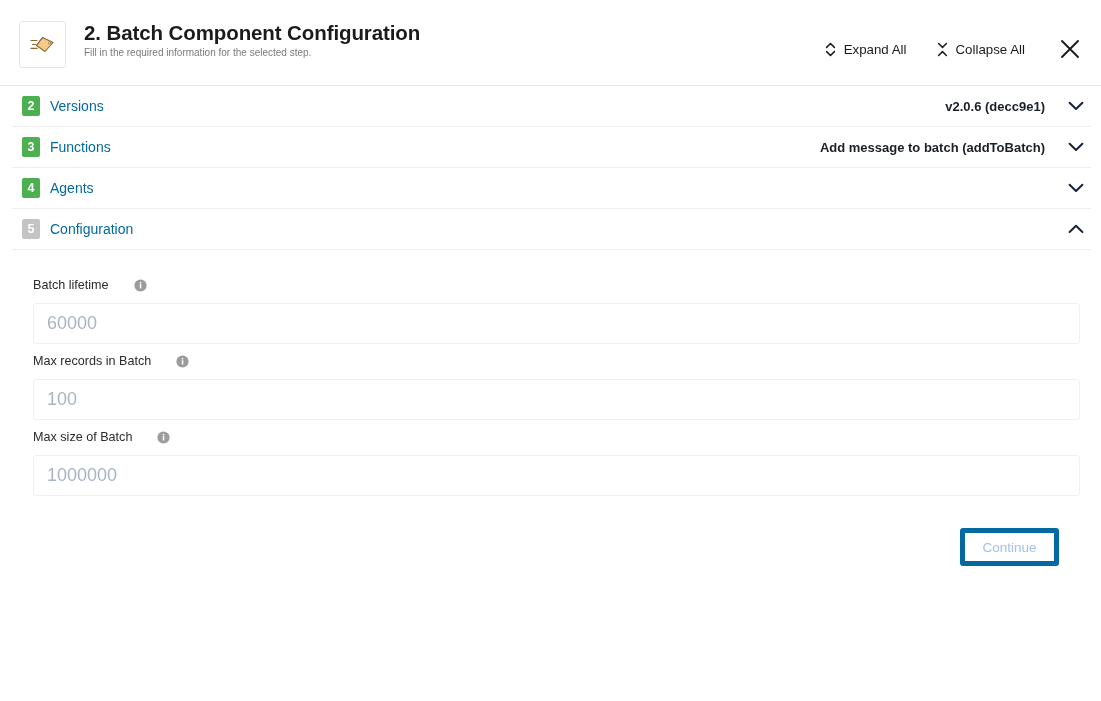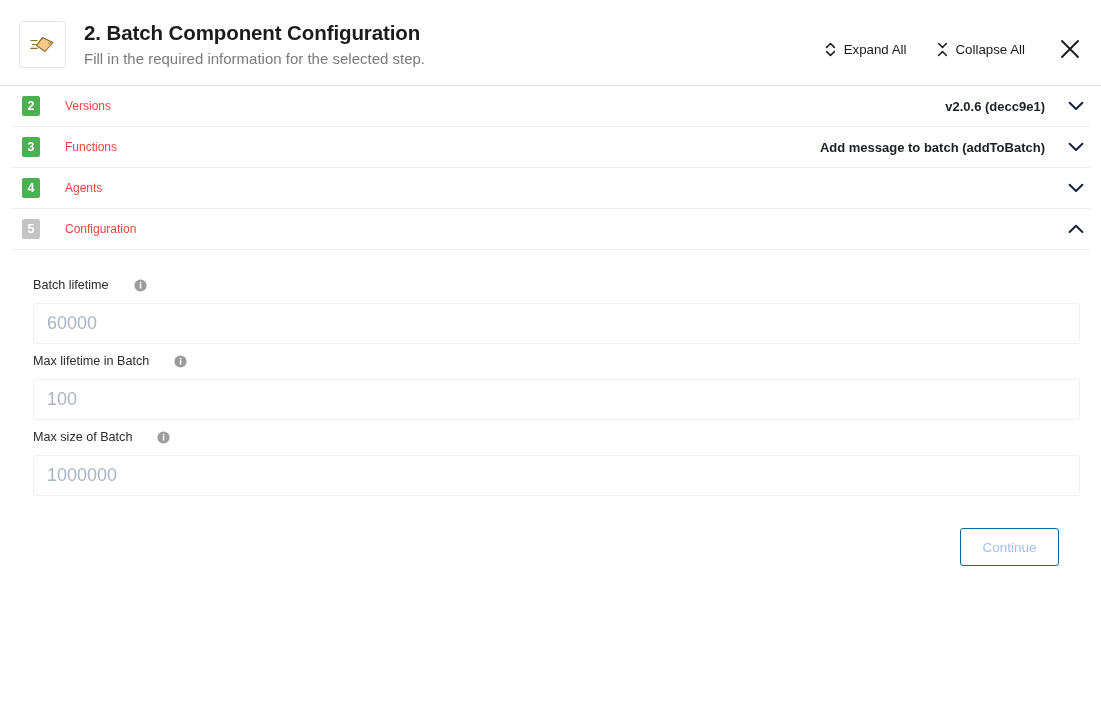--- a/index.html
+++ b/index.html
@@ -42,24 +42,23 @@
     padding-top: 0px;
   }
   .header-title {
     font-size: 20.5px;
     font-weight: bold;
     color: #1b1b1b;
     line-height: 25px;
     letter-spacing: -0.1px;
   }
   .header-sub {
-    font-size: 15px;
+    font-size: 10px;
     color: #7b7b7b;
     line-height: 16px;
-    margin-top: 6px;
   }
   .header-actions {
     display: flex;
     align-items: center;
     gap: 0px;
     margin-top: 16px;
     flex: 0 0 auto;
   }
   .hdr-btn {
     display: flex;
@@ -103,23 +102,23 @@
     color: #ffffff;
     font-size: 12.5px;
     font-weight: bold;
     display: flex; align-items: center; justify-content: center;
     flex: 0 0 auto;
     margin-left: 10px;
   }
   .badge.green { background: #4caf50; }
   .badge.gray  { background: #c4c4c4; }
   .acc-label {
-    margin-left: 25px;
-    font-size: 12px;
-    color: #ef4444;
+    margin-left: 10px;
+    font-size: 14px;
+    color: #0369a1;
     flex: 1 1 auto;
   }
   .acc-value {
     font-size: 13px;
     font-weight: bold;
     color: #1b1f26;
     margin-right: 20px;
     white-space: nowrap;
   }
   .chev {
@@ -174,21 +173,21 @@
   .field.sp1 { margin-bottom: 10px; }
 
   .footer {
     padding: 22px 21px 0 0;
     display: flex;
     justify-content: flex-end;
   }
   .continue-btn {
     width: 99px;
     height: 38px;
-    border: 1px solid #0369a1;
+    border: 5px solid #0369a1;
     border-radius: 3px;
     background: #ffffff;
     color: #a3c0ef;
     font-size: 13.5px;
     font-family: "Liberation Sans", sans-serif;
     cursor: default;
     margin-right: 0px;
   }
 </style>
 </head>
@@ -296,21 +295,21 @@
               <rect x="5.8" y="5.2" width="1.5" height="4.3" fill="#ffffff"></rect>
               <rect x="5.8" y="2.9" width="1.5" height="1.6" fill="#ffffff"></rect>
             </svg>
         </span>
       </div>
       <input class="input" type="text" placeholder="60000" style="">
     </div>
 
     <div class="field sp1">
       <div class="field-label-row">
-        <span class="field-label">Max lifetime in Batch</span>
+        <span class="field-label">Max records in Batch</span>
         <span class="info-icon">
           <svg width="13" height="13" viewBox="0 0 13 13">
               <circle cx="6.5" cy="6.5" r="6.1" fill="#9b9b9b"></circle>
               <rect x="5.8" y="5.2" width="1.5" height="4.3" fill="#ffffff"></rect>
               <rect x="5.8" y="2.9" width="1.5" height="1.6" fill="#ffffff"></rect>
             </svg>
         </span>
       </div>
       <input class="input" type="text" placeholder="100" style="">
     </div>

